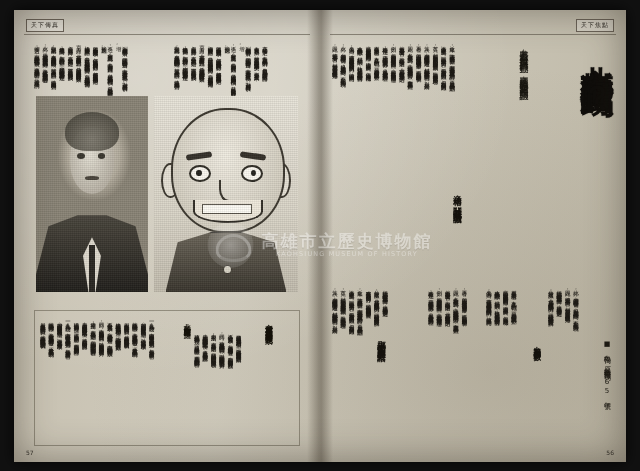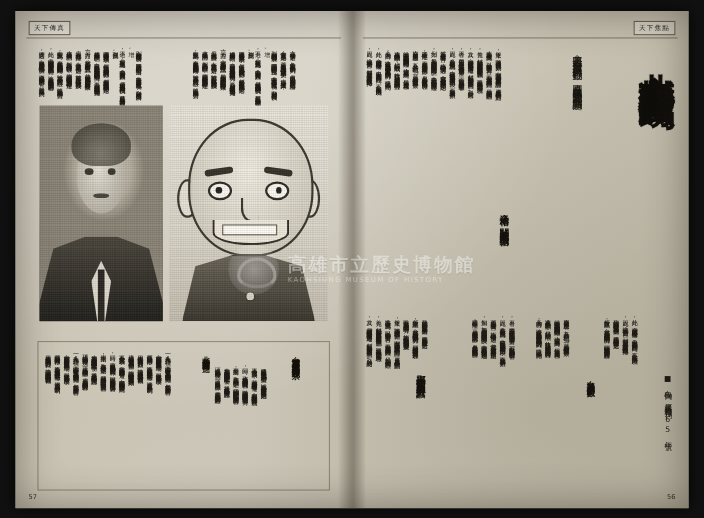--- a/index.html
+++ b/index.html
@@ -116,21 +116,21 @@
 
   .boxrule{position:absolute;border:1px solid #55503f;opacity:.5;}
 
   
   .bandlabel{position:absolute;writing-mode:vertical-rl;text-orientation:upright;
      font-weight:bold;font-size:7.5px;color:#141109;line-height:1.25;letter-spacing:1px;}
 
   
   #watermark{position:absolute;left:50%;top:52%;transform:translate(-50%,-50%);
      display:flex;align-items:center;gap:8px;z-index:9;pointer-events:none;
-     opacity:.42;}
+     opacity:.42;text-align:center;}
   #watermark .wm-logo{width:46px;height:46px;border-radius:50%;
      background:radial-gradient(circle at 50% 50%, rgba(255,255,255,.85), rgba(255,255,255,.25) 70%, rgba(255,255,255,0) 72%);
      position:relative;}
   #watermark .wm-logo:after{content:"";position:absolute;left:8px;top:12px;width:30px;height:22px;
      border:3px solid rgba(255,255,255,.9);border-radius:50% 50% 45% 45%/60% 60% 40% 40%;
      border-bottom-color:rgba(255,255,255,.55);}
   #watermark .wm-text{display:flex;flex-direction:column;line-height:1.05;}
   #watermark .wm-cn{font-size:17px;font-weight:bold;color:rgba(255,255,255,.95);letter-spacing:2px;
      text-shadow:0 1px 1px rgba(0,0,0,.25);}
   #watermark .wm-en{font-size:6.4px;color:rgba(255,255,255,.92);letter-spacing:1.2px;}

